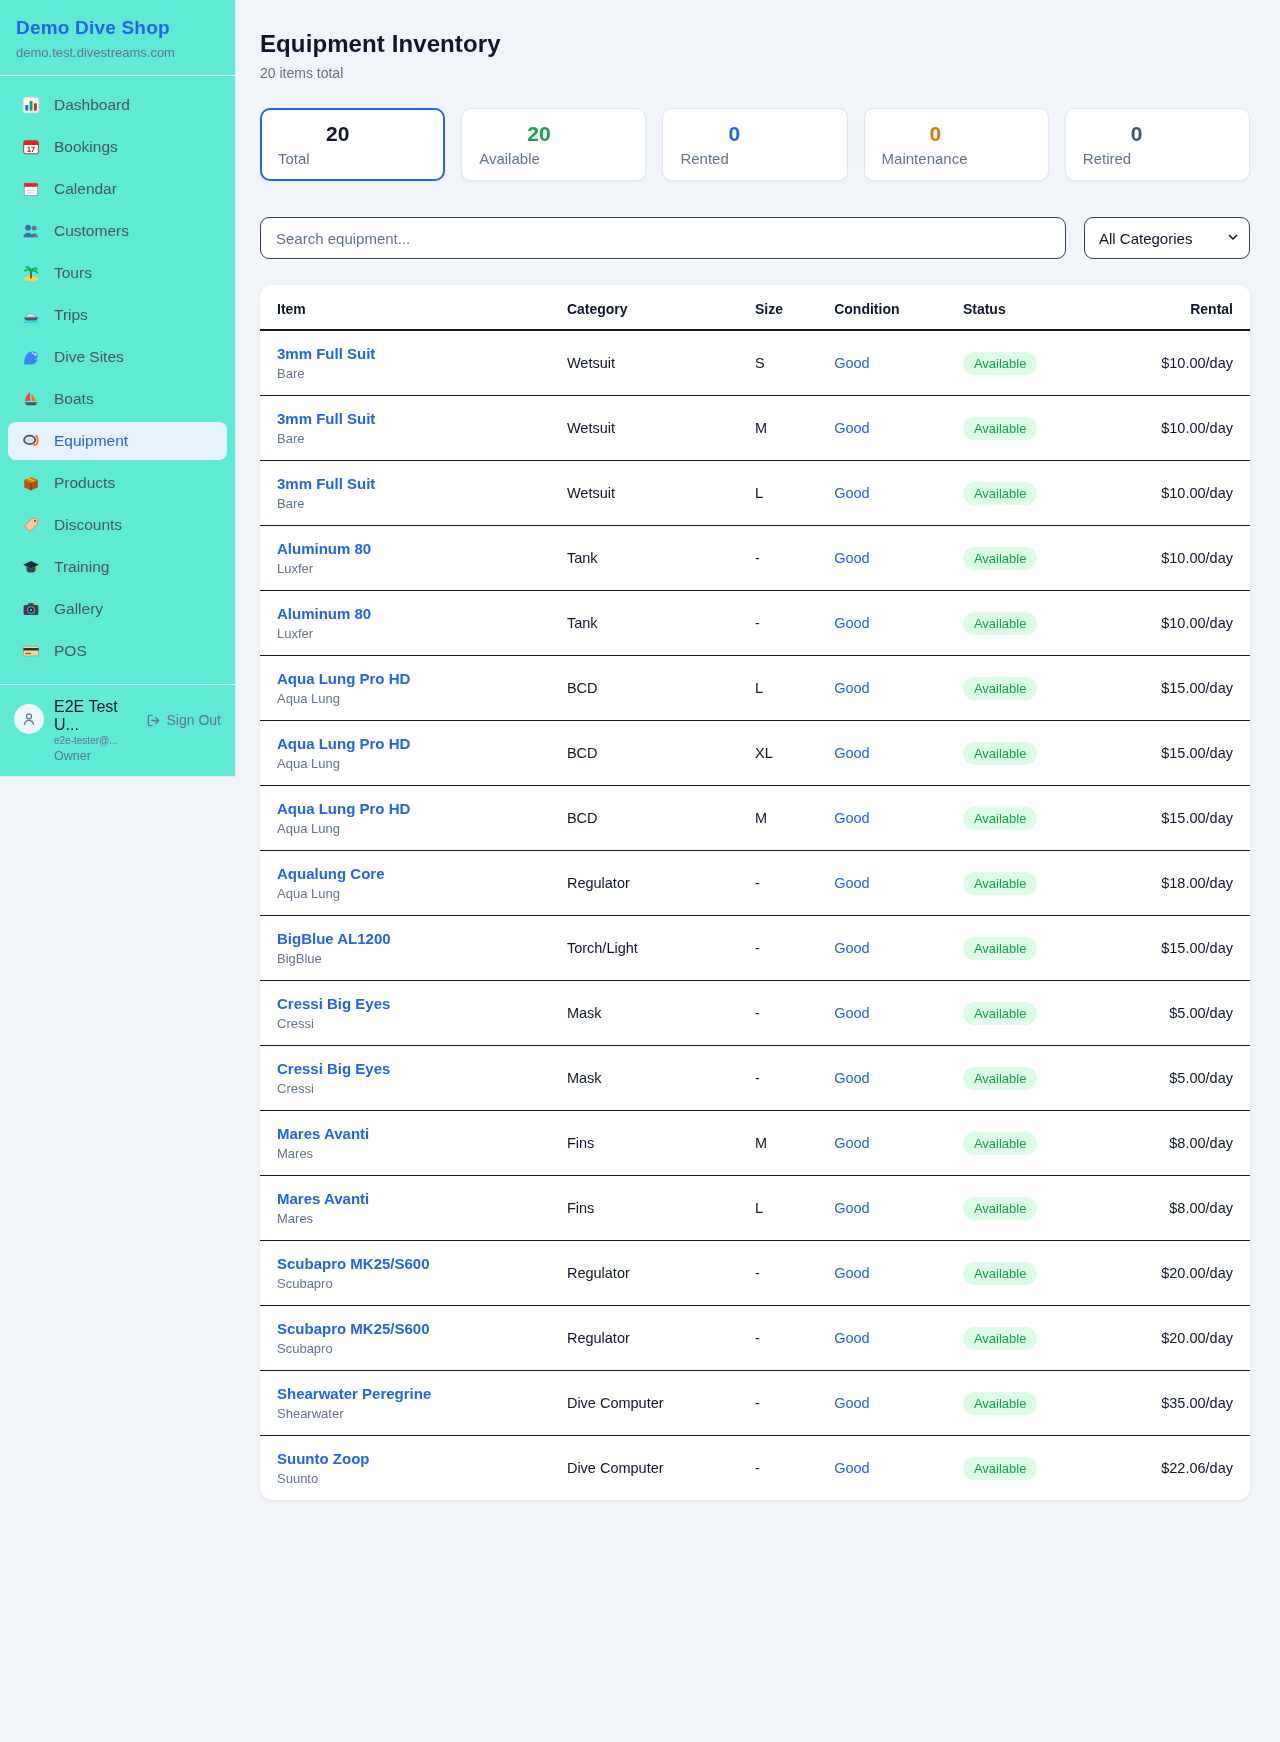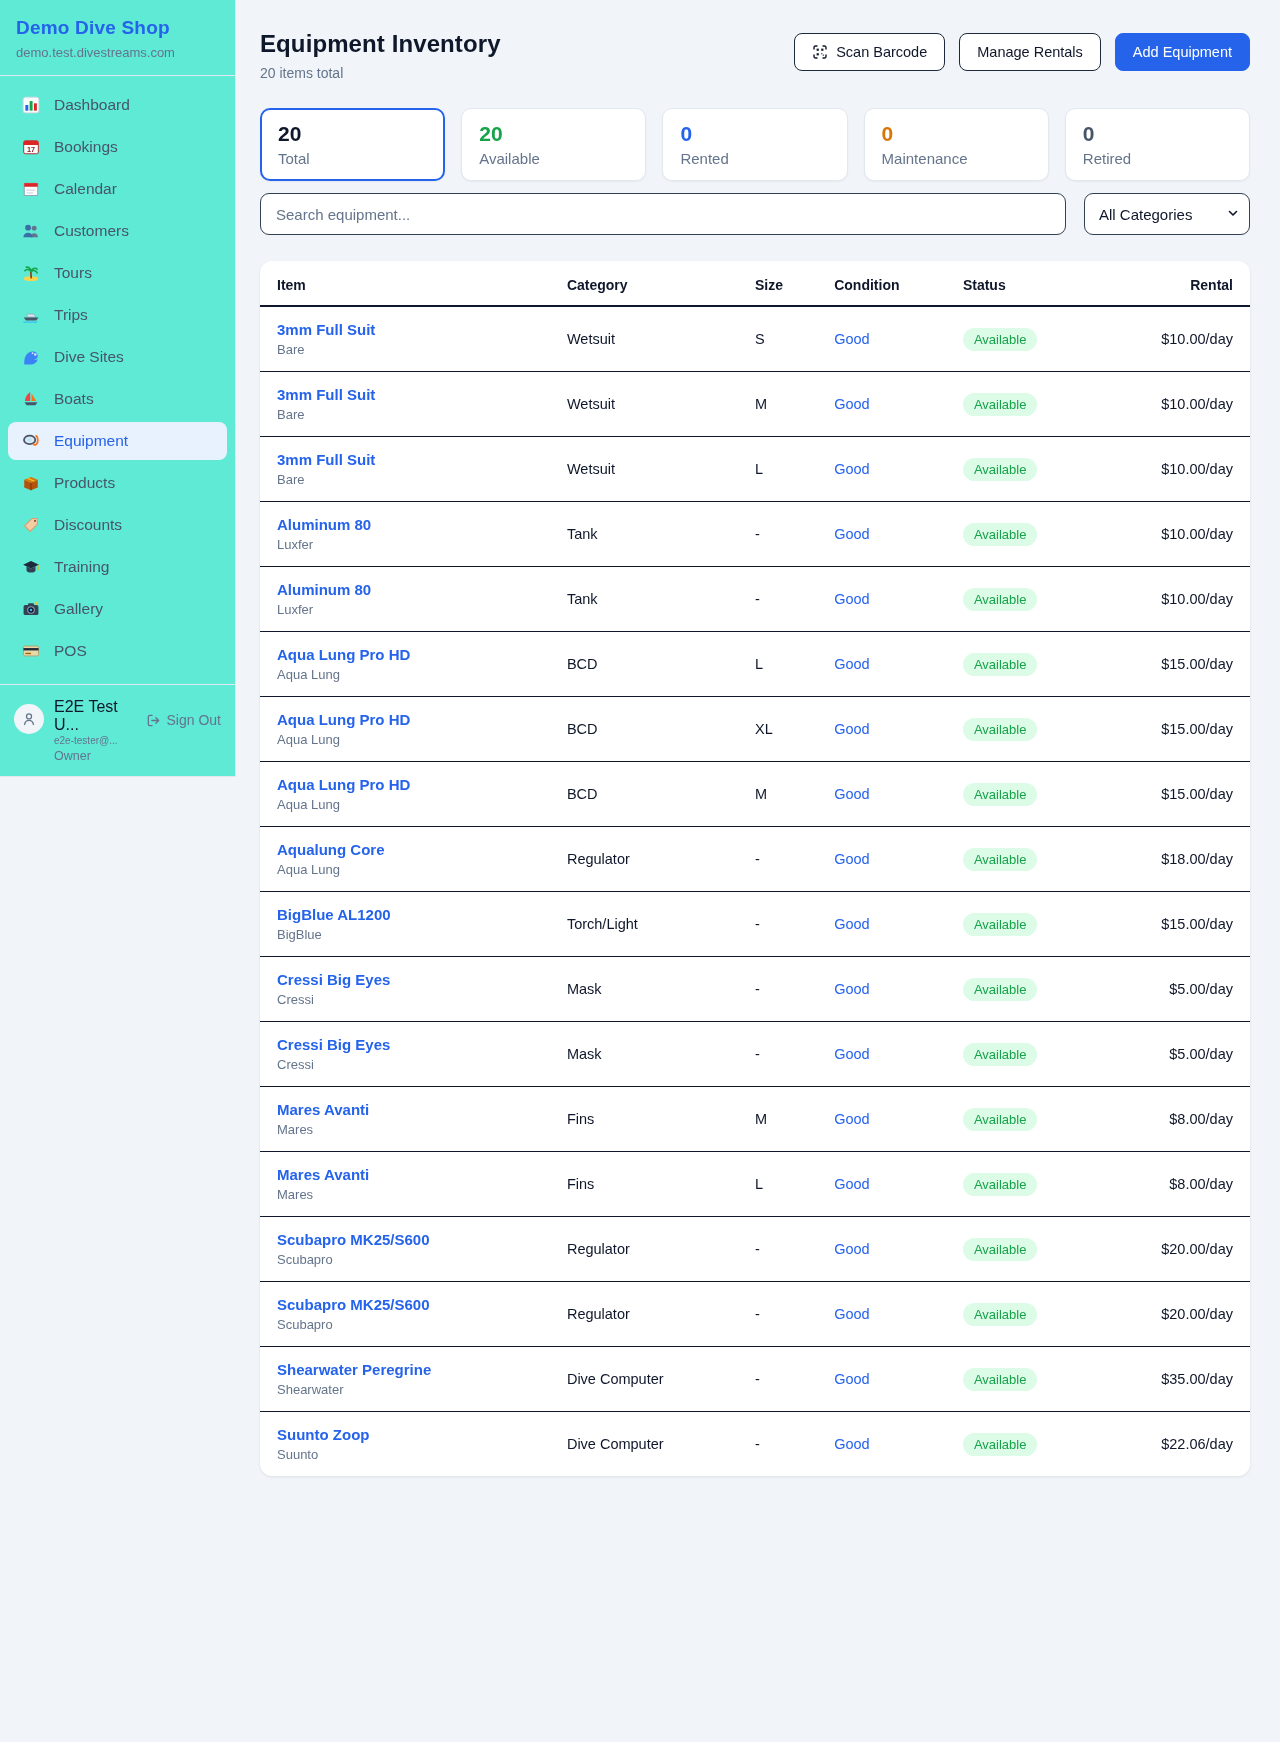--- a/index.html
+++ b/index.html
@@ -61,24 +61,24 @@
   }
   .btn-outline { background:#ffffff; border:1px solid #1e293b; color:#0f172a; }
   .btn-primary { background:#2563eb; border:1px solid #2563eb; color:#ffffff; font-weight:500; }
 
   .stats { display:flex; gap:16px; margin-top:27px; }
   .stat {
     flex:1; background:#ffffff; border:1px solid #e2e8f0; border-radius:10px;
     padding:13px 17px; box-shadow:0 1px 2px rgba(15,23,42,.05); cursor:pointer;
   }
   .stat.active { border:2px solid #2563eb; padding:12px 16px; }
-  .stat-value { font-size:21px; font-weight:700; }
+  .stat-value { font-size:21px; font-weight:700;margin-left:48px; }
   .stat-label { font-size:15px; color:#64748b; margin-top:4px; }
 
-  .filters { display:flex; gap:18px; margin-top:12px; }
+  .filters { display:flex; gap:18px; margin-top:36px; }
   .search-input {
     flex:1; height:42px; background:#ffffff; border:1px solid #334155; border-radius:9px;
     padding:0 15px; font-size:15px; color:#0f172a; font-family:"Liberation Sans", sans-serif;
   }
   .search-input::placeholder { color:#64748b; }
   .select-wrap { position:relative; width:166px; flex-shrink:0; }
   .select-wrap select {
     width:100%; height:42px; background:#ffffff; border:1px solid #334155; border-radius:9px;
     padding:0 30px 0 14px; font-size:15px; color:#0f172a; appearance:none; -webkit-appearance:none;
     font-family:"Liberation Sans", sans-serif; cursor:pointer;
@@ -302,35 +302,20 @@
     </div>
   </aside>
 
   <main class="main">
 
     <div class="page-header">
       <div>
         <div class="page-title">Equipment Inventory</div>
         <div class="page-subtitle">20 items total</div>
       </div>
-      <div class="header-actions">
-        <button class="btn btn-outline">
-          <svg width="16" height="16" viewBox="0 0 16 16" fill="none">
-            <path d="M2 5V3.5A1.5 1.5 0 0 1 3.5 2H5M11 2h1.5A1.5 1.5 0 0 1 14 3.5V5M14 11v1.5a1.5 1.5 0 0 1-1.5 1.5H11M5 14H3.5A1.5 1.5 0 0 1 2 12.5V11" stroke="#0f172a" stroke-width="1.4" stroke-linecap="round"></path>
-            <rect x="4.6" y="4.6" width="2.2" height="2.2" fill="#0f172a"></rect>
-            <rect x="9.2" y="4.6" width="2.2" height="2.2" fill="#0f172a"></rect>
-            <rect x="4.6" y="9.2" width="2.2" height="2.2" fill="#0f172a"></rect>
-            <rect x="9.2" y="9.2" width="1.1" height="1.1" fill="#0f172a"></rect>
-            <rect x="10.8" y="10.6" width="1.1" height="1.1" fill="#0f172a"></rect>
-          </svg>
-          <span>Scan Barcode</span>
-        </button>
-        <button class="btn btn-outline">Manage Rentals</button>
-        <button class="btn btn-primary">Add Equipment</button>
-      </div>
     </div>
 
     <div class="stats">
 
         <div class="stat active">
           <div class="stat-value" style="color: rgb(15, 23, 42);">20</div>
           <div class="stat-label">Total</div>
         </div>
 
         <div class="stat">

